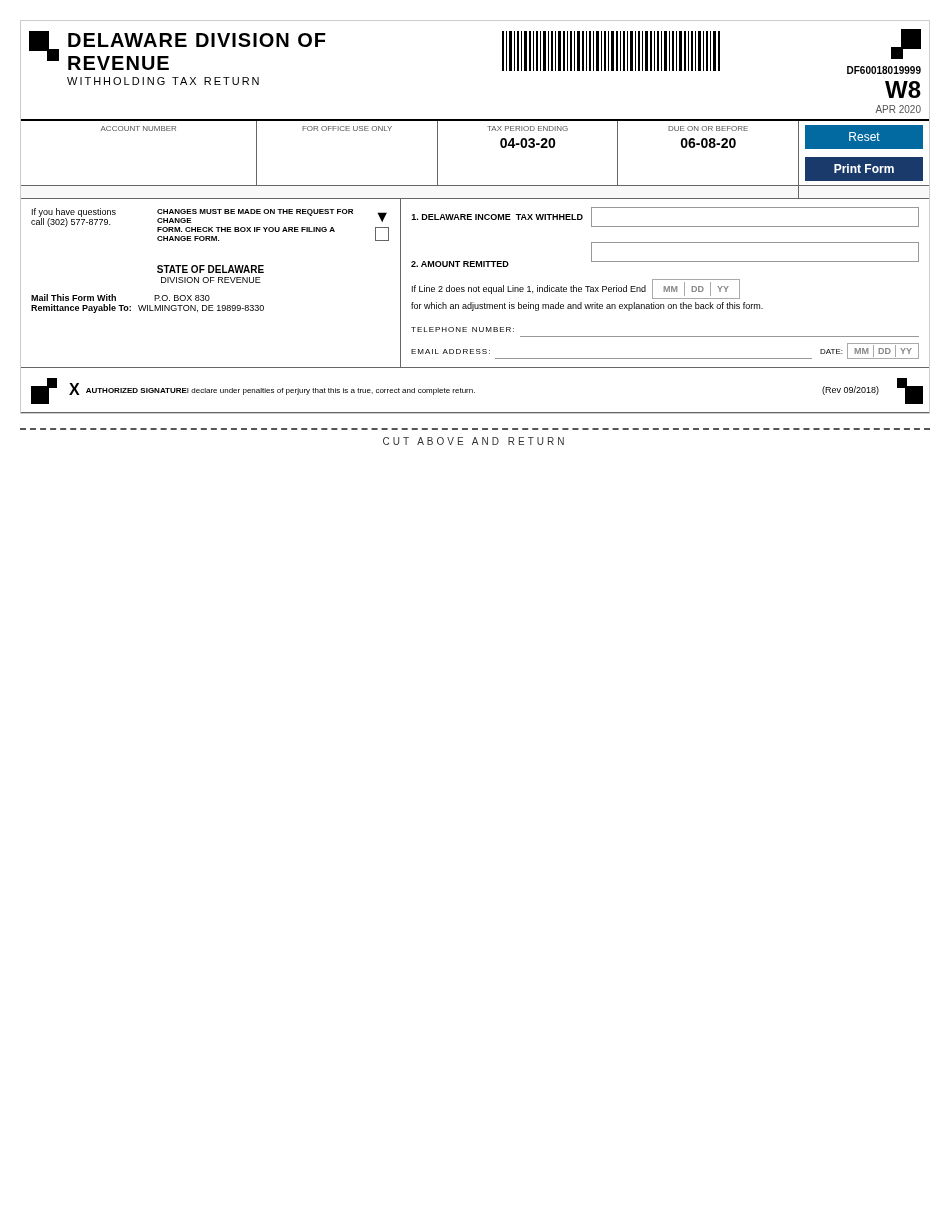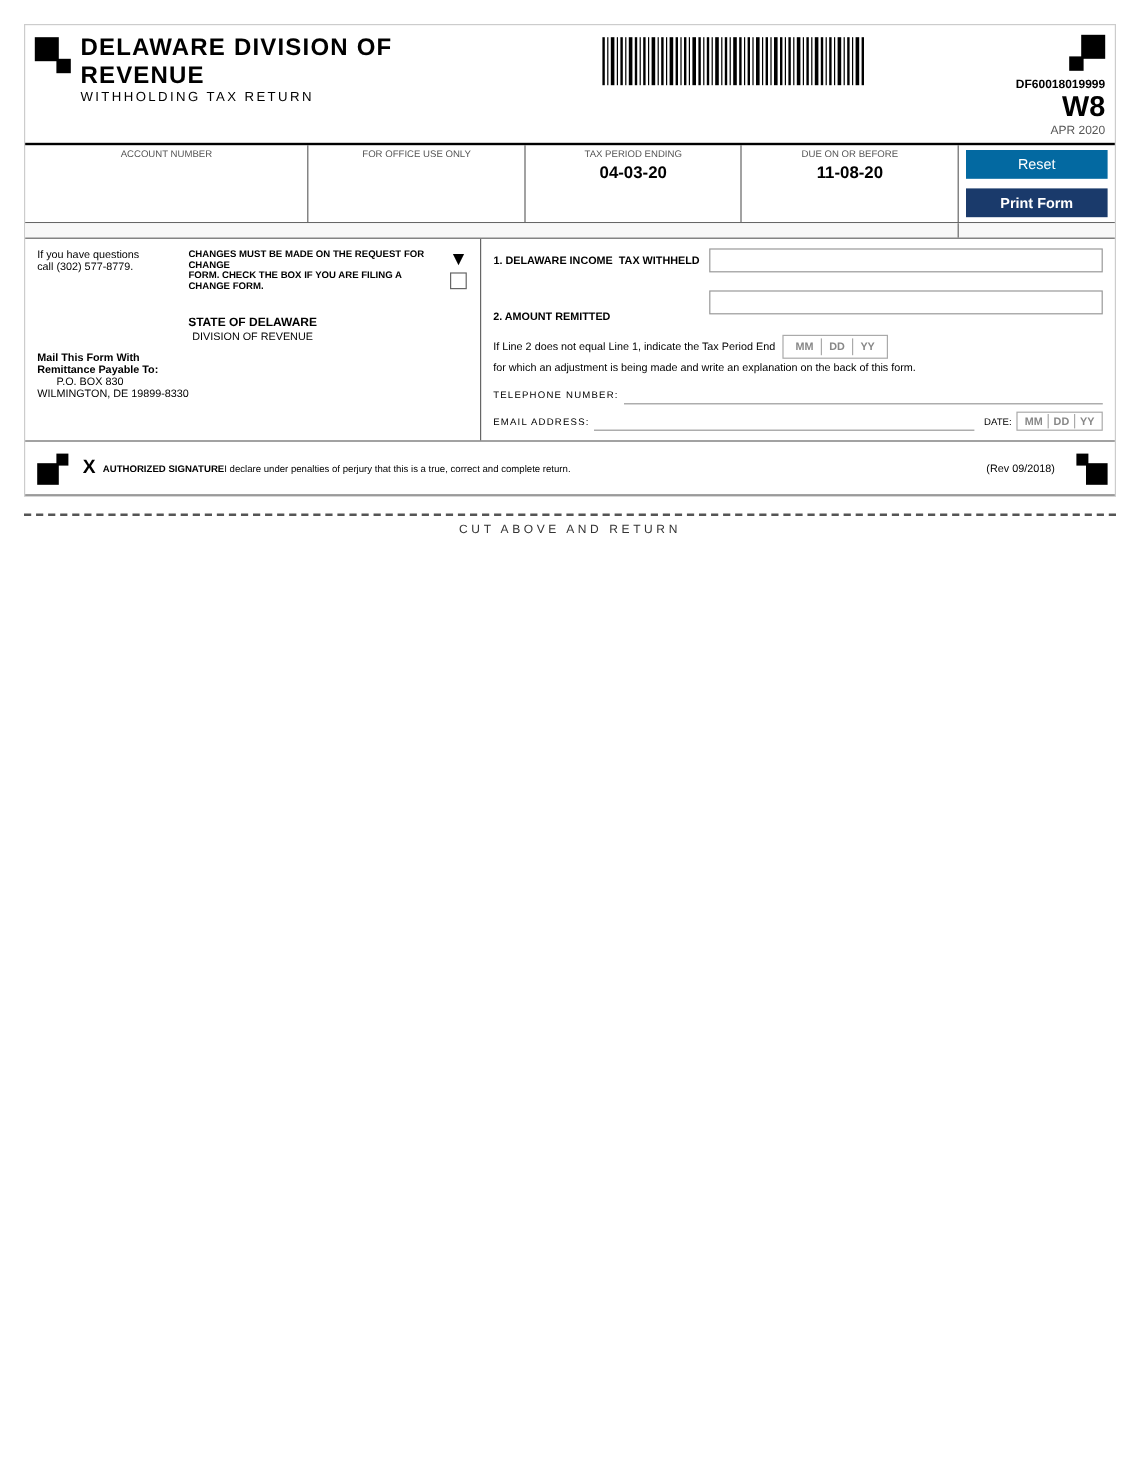--- a/index.html
+++ b/index.html
@@ -168,21 +168,21 @@
       </div>
       <div class="field-cell" style="flex:1.5; border-right:1px solid #666; padding:3px 6px;">
         <div class="field-label">FOR OFFICE USE ONLY</div>
       </div>
       <div class="field-cell" style="flex:1.5; border-right:1px solid #666; padding:3px 6px;">
         <div class="field-label">TAX PERIOD ENDING</div>
         <div class="field-value">04-03-20</div>
       </div>
       <div class="field-cell" style="flex:1.5; border-right:1px solid #666; padding:3px 6px;">
         <div class="field-label">DUE ON OR BEFORE</div>
-        <div class="field-value">11-08-20</div>
+        <div class="field-value">06-08-20</div>
       </div>
 
       <div style="width:130px; display:flex; flex-direction:column; padding:4px 6px; gap:4px;">
         <button class="btn-reset" style="background:#0369a1; color:#fff; border:none; padding:5px 0; font-size:12px; font-weight:normal; cursor:pointer; text-align:center; width:100%;">Reset</button>
         <button class="btn-print" style="background:#1a3a6b; color:#fff; border:none; padding:5px 0; font-size:12px; font-weight:bold; cursor:pointer; text-align:center; width:100%;">Print Form</button>
       </div>
     </div>
 
     <div style="display:flex; border-bottom:1px solid #666; background:#f8f8f8;">
       <div style="flex:1; padding:6px 10px; text-align:center; border-right:1px solid #666;">
@@ -207,21 +207,21 @@
             <div style="font-size:16px; color:#000; line-height:1;">▼</div>
             <div style="width:14px; height:14px; border:1px solid #666; margin-top:2px; cursor:pointer;"></div>
           </div>
         </div>
 
         <div style="margin-top:21px;">
           <div style="font-size:10px; font-weight:bold; text-align:center;">STATE OF DELAWARE</div>
           <div style="font-size:9px; text-align:center;">DIVISION OF REVENUE</div>
         </div>
 
-        <div style="margin-top:8px; display:flex; align-items:flex-start;flex-direction:column;">
+        <div style="margin-top:8px; display:flex; align-items:flex-start;">
           <div style="margin-right:6px;">
             <div style="font-weight:bold; font-size:9px;">Mail This Form With</div>
             <div style="font-weight:bold; font-size:9px;">Remittance Payable To:</div>
           </div>
           <div>
             <div style="font-size:9px;padding-left:16px;">P.O. BOX 830</div>
             <div style="font-size:9px;">WILMINGTON, DE 19899-8330</div>
           </div>
         </div>
       </div>

